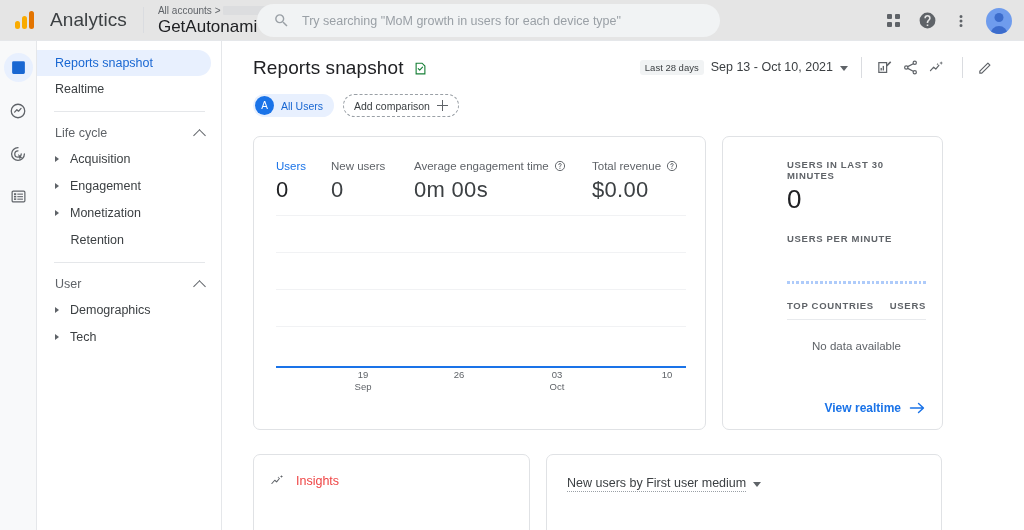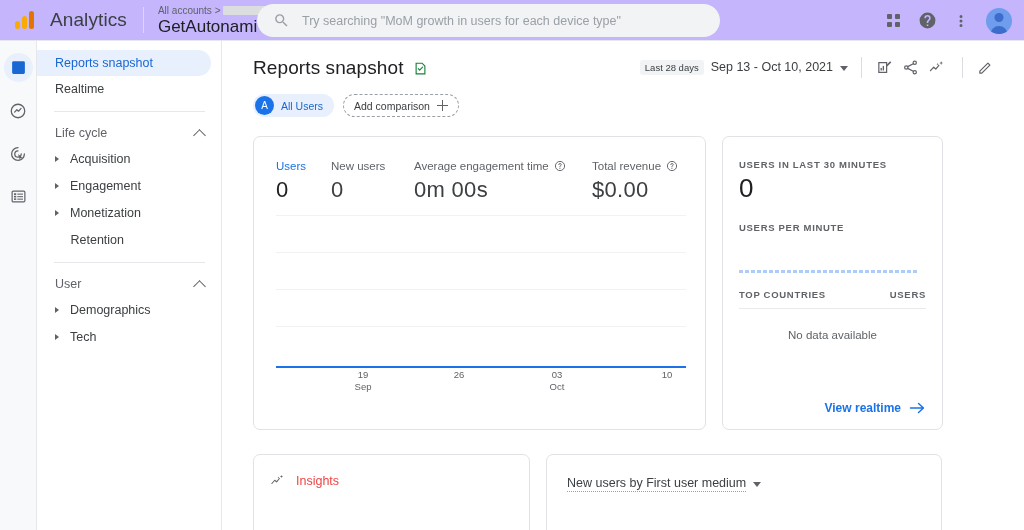--- a/index.html
+++ b/index.html
@@ -10,21 +10,21 @@
     overflow: hidden;
     background: #ffffff;
     font-family: "Liberation Sans", sans-serif;
     -webkit-font-smoothing: antialiased;
   }
   #app { position: relative; width: 1024px; height: 530px; background:#fff; }
 
   
   .topbar {
     position: absolute; top: 0; left: 0; width: 1024px; height: 41px;
-    background: #c4b5fd; display: flex; align-items: center;
+    background: #e5e5e5; display: flex; align-items: center;
     border-bottom: 1px solid #e5e7ea;
   }
   .ga-logo { margin-left: 14px; width: 26px; height: 26px; position: relative; display:block; }
   .ga-logo .b1, .ga-logo .b2, .ga-logo .b3 {
     position: absolute; bottom: 4px; border-radius: 2px;
   }
   .ga-logo .b1 { left: 1px; width: 5px; height: 8px; background:#f9ab00; border-radius: 3px;}
   .ga-logo .b2 { left: 8px; width: 5px; height: 13px; background:#f9ab00; border-radius: 3px;}
   .ga-logo .b3 { left: 15px; width: 5px; height: 18px; background:#e37400; border-radius: 3px;}
   .brand-name {
@@ -126,21 +126,21 @@
   .plus-ico:before,.plus-ico:after{content:"";position:absolute;background:#5f6368;}
   .plus-ico:before{left:5px;top:0;width:1.4px;height:11px;}
   .plus-ico:after{top:5px;left:0;height:1.4px;width:11px;}
 
   
   .cards { position:relative; margin:19px 24px 0 31px; display:flex; gap:16px; }
   .card {
     background:#fff; border:1px solid #e0e2e5; border-radius:7px; position:relative; overflow:hidden;
   }
   .card-left { width:453px; height:294px; }
-  .card-right { width:221px; height:294px; }
+  .card-right { width:221px; height:294px;padding-left:48px; }
 
   
   .metric-tabline { position:absolute; left:22px; top:-3px; width:36px; height:3px; background:#1a73e8; border-radius:2px;}
   .metrics { display:flex; padding:23px 0 0 22px; }
   .metric { }
   .m-label { font-size:11.5px; color:#5f6368; display:flex; align-items:center; gap:5px; white-space:nowrap;}
   .m-label.active { color:#1a73e8; }
   .m-value { font-size:22px; color:#202124; font-weight:400; margin-top:5px; letter-spacing:.3px;}
   .m-value.muted{ color:#3c4043; }
   .q-ico { width:12px;height:12px; display:inline-block; cursor:pointer;}

